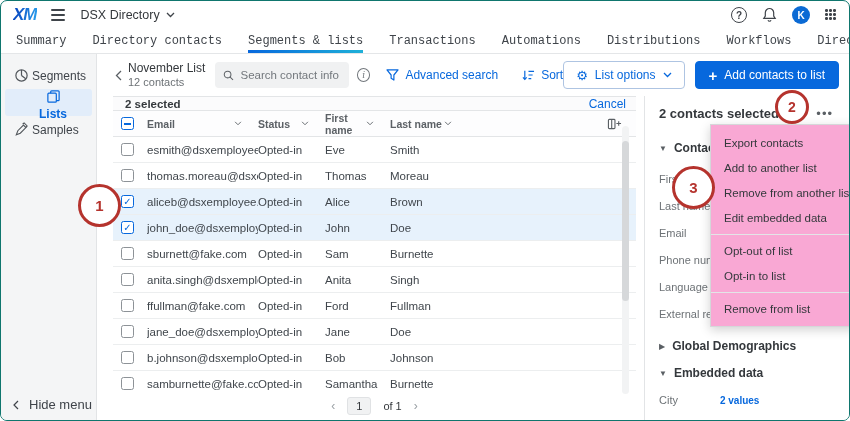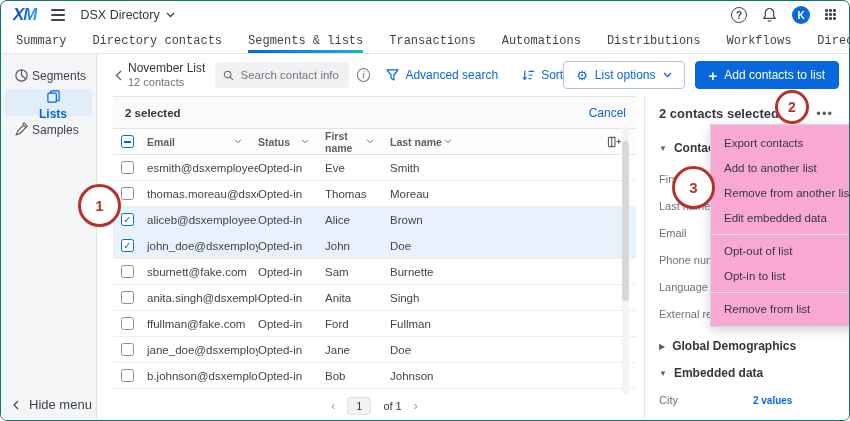--- a/index.html
+++ b/index.html
@@ -51,21 +51,21 @@
   .sort-btn { margin-left:24px; }
   .toolbar-spacer { flex:1; }
   .list-options-btn { display:flex; align-items:center; gap:7px; height:28px; padding:0 12px; background:#fff; border:1px solid #aec4e2; border-radius:4px; color:#0768dd; font-size:12px; cursor:pointer; font-family:inherit; white-space:nowrap; }
   .add-btn { margin-left:10px; margin-right:3px; display:flex; align-items:center; gap:7px; height:28px; padding:0 13px; background:#0768dd; border:1px solid #0768dd; border-radius:4px; color:#fff; font-size:12px; cursor:pointer; font-family:inherit; white-space:nowrap; }
   .gear-glyph { font-size:13px; line-height:1; }
   .plus-glyph { font-size:15px; font-weight:bold; line-height:1; }
 
   
   .content { flex:1; display:flex; min-height:0; }
   .table-area { flex:1; min-width:0; display:flex; flex-direction:column; padding-left:16px; padding-right:8px; }
-  .selection-bar { height:33px; display:flex; align-items:center; justify-content:space-between; padding:0 10px 0 12px; background:#fbfbfc; border-top:1px solid #e3e5e7; border-bottom:1px solid #e3e5e7; flex:0 0 auto; }
+  .selection-bar { height:15px; display:flex; align-items:center; justify-content:space-between; padding:0 10px 0 12px; background:#fbfbfc; border-top:1px solid #e3e5e7; border-bottom:1px solid #e3e5e7; flex:0 0 auto; }
   .selection-bar .sel-text { font-size:11.5px; font-weight:bold; color:#34383c; }
   .cancel-btn { background:none; border:none; color:#0768dd; font-size:12px; cursor:pointer; font-family:inherit; }
 
   .thead { height:26px; display:flex; align-items:center; border-bottom:1px solid #e3e5e7; background:#fdfdfe; flex:0 0 auto; }
   .cell-cb { width:34px; display:flex; align-items:center; padding-left:8px; flex:0 0 auto; }
   .th { display:flex; align-items:center; font-size:10.5px; font-weight:bold; color:#5c6166; cursor:pointer; }
   .th .chev { margin-left:auto; margin-right:16px; display:flex; }
   .th:nth-child(2) { width:111px; }
   .th:nth-child(3) { width:67px; }
   .th:nth-child(4) { width:65px; }
@@ -97,21 +97,21 @@
   .panel-head { display:flex; align-items:center; justify-content:space-between; }
   .panel-title { font-size:13px; font-weight:bold; color:#34383c; }
   .ellipsis-btn { background:none; border:none; color:#5a5f64; font-size:13px; letter-spacing:1px; cursor:pointer; line-height:0.4; padding:4px 2px; }
   .section-row { display:flex; align-items:center; gap:7px; font-size:12px; color:#34383c; font-weight:bold; cursor:pointer; }
   .tri { font-size:8px; color:#5a5f64; }
   .sec-contact { margin-top:20px; }
   .field-list { margin-top:10px; }
   .field-row { height:27px; display:flex; align-items:center; font-size:11px; color:#6d7276; }
   .sec-global { margin-top:12px; }
   .sec-embedded { margin-top:13px; }
-  .embed-row { margin-top:14px; display:flex; align-items:center; font-size:11px; color:#6d7276;gap:33px; }
+  .embed-row { margin-top:14px; display:flex; align-items:center; font-size:11px; color:#6d7276; }
   .embed-row .val { margin-left:42px; color:#0768dd; cursor:pointer; font-size:10px;font-weight:bold; }
 
   
   .context-menu { position:absolute; left:709px; top:123px; width:147px; background:#f9a8d4; border:1px solid #d5d7d9; border-radius:0; box-shadow:0 3px 10px rgba(0,0,0,.18); padding:5px 0; z-index:50; list-style:none; }
   .menu-item { height:25px; display:flex; align-items:center; padding-left:13px; font-size:11.5px; color:#34383c; cursor:pointer; white-space:nowrap; }
   .menu-item.sep-before { border-top:1px solid #e3e5e7; margin-top:4px; padding-top:4px; height:29px; }
 
   
   .vscroll-track { position:absolute; left:621px; top:125px; width:7px; height:268px; background:#f2f3f4; border-radius:4px; z-index:5; }
   .vscroll-thumb { position:absolute; left:621px; top:140px; width:7px; height:160px; background:#d6d8da; border-radius:4px; z-index:6; cursor:grab; }

